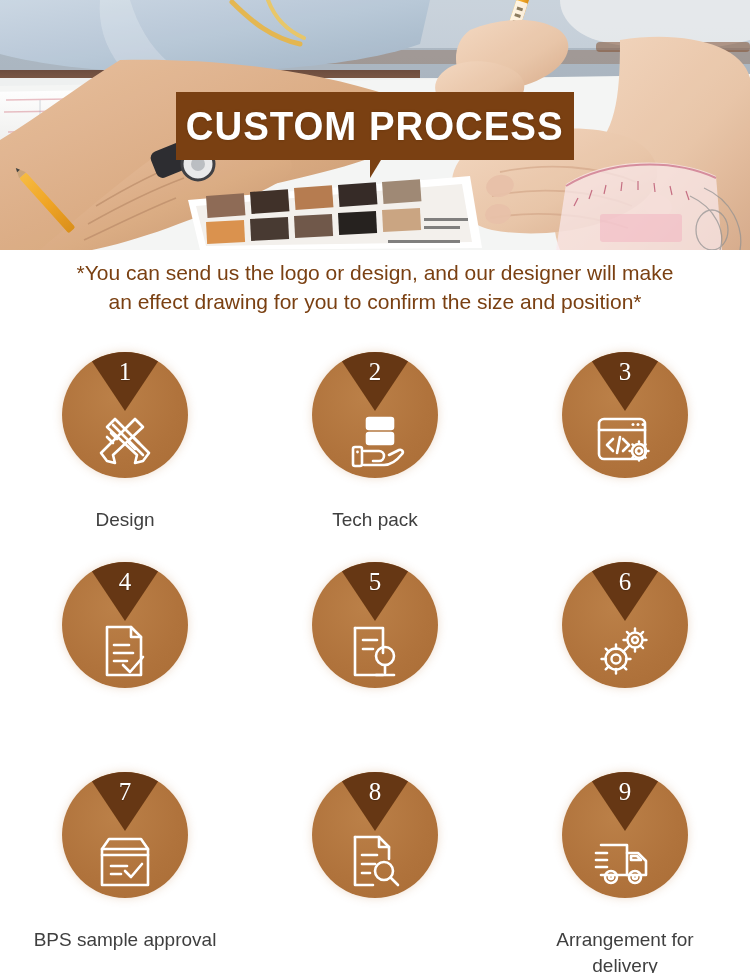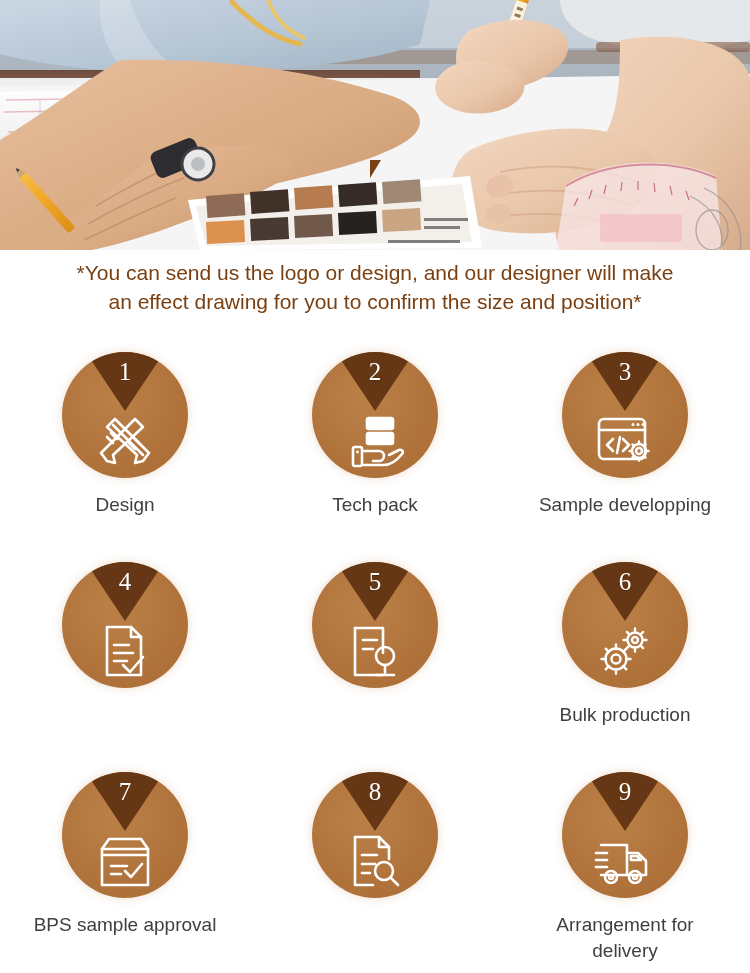--- a/index.html
+++ b/index.html
@@ -115,21 +115,21 @@
   .glyph{
     position:absolute;
     left:50%; top:61px;
     transform:translateX(-50%);
     width:64px; height:58px;
     z-index:2;
   }
   .glyph svg{ display:block; width:64px; height:58px; }
 
   .caption{
-    margin-top:14px;
+    margin-top:29px;
     text-align:center;
     color:#3f3f3f;
     font-size:19px;
     line-height:26px;
     font-family:"Liberation Sans", sans-serif;
     max-width:240px;
     white-space:pre-line;
   }
 </style>
 </head>
@@ -303,20 +303,23 @@
         <g fill="#555" opacity="0.75">
           <rect x="424" y="218" width="44" height="3"></rect>
           <rect x="424" y="226" width="36" height="3"></rect>
           <rect x="388" y="240" width="72" height="3"></rect>
         </g>
       </g>
 
       <rect x="0" y="0" width="750" height="250" fill="#ffffff" opacity="0.035"></rect>
     </svg>
 
+    <div class="ribbon">
+      <span class="ribbon-title">CUSTOM PROCESS</span>
+    </div>
     <div class="ribbon-tail"></div>
   </div>
 
   <div class="note">
     <span class="note-line">*You can send us the logo or design, and our designer will make</span>
     <span class="note-line">an effect drawing for you to confirm the size and position*</span>
   </div>
 
   <div class="steps">
 
@@ -381,21 +384,20 @@
                 <path d="M36.5 38 H39"></path>
                   <path d="M53 38 H55.5"></path>
                 <path d="M39.4 31.4 L41.2 33.2"></path>
                   <path d="M50.8 42.8 L52.6 44.6"></path>
                 <path d="M52.6 31.4 L50.8 33.2"></path>
                   <path d="M41.2 42.8 L39.4 44.6"></path>
               </g>
             </svg>
           </div>
         </div>
-        <div class="caption">Sample developping</div>
       </div>
 
     </div>
 
     <div class="step-row row2">
 
       <div class="step">
         <div class="badge">
           <div class="wedge"></div>
           <div class="num">4</div>
@@ -456,21 +458,20 @@
                 <path d="M8.5 36 H13"></path>
                   <path d="M33 36 H37.5"></path>
                 <path d="M12.7 25.7 L15.9 28.9"></path>
                   <path d="M30.1 43.1 L33.3 46.3"></path>
                 <path d="M33.3 25.7 L30.1 28.9"></path>
                   <path d="M15.9 43.1 L12.7 46.3"></path>
               </g>
             </svg>
           </div>
         </div>
-        <div class="caption">Bulk production</div>
       </div>
 
     </div>
 
     <div class="step-row row3">
 
       <div class="step">
         <div class="badge">
           <div class="wedge"></div>
           <div class="num">7</div>

